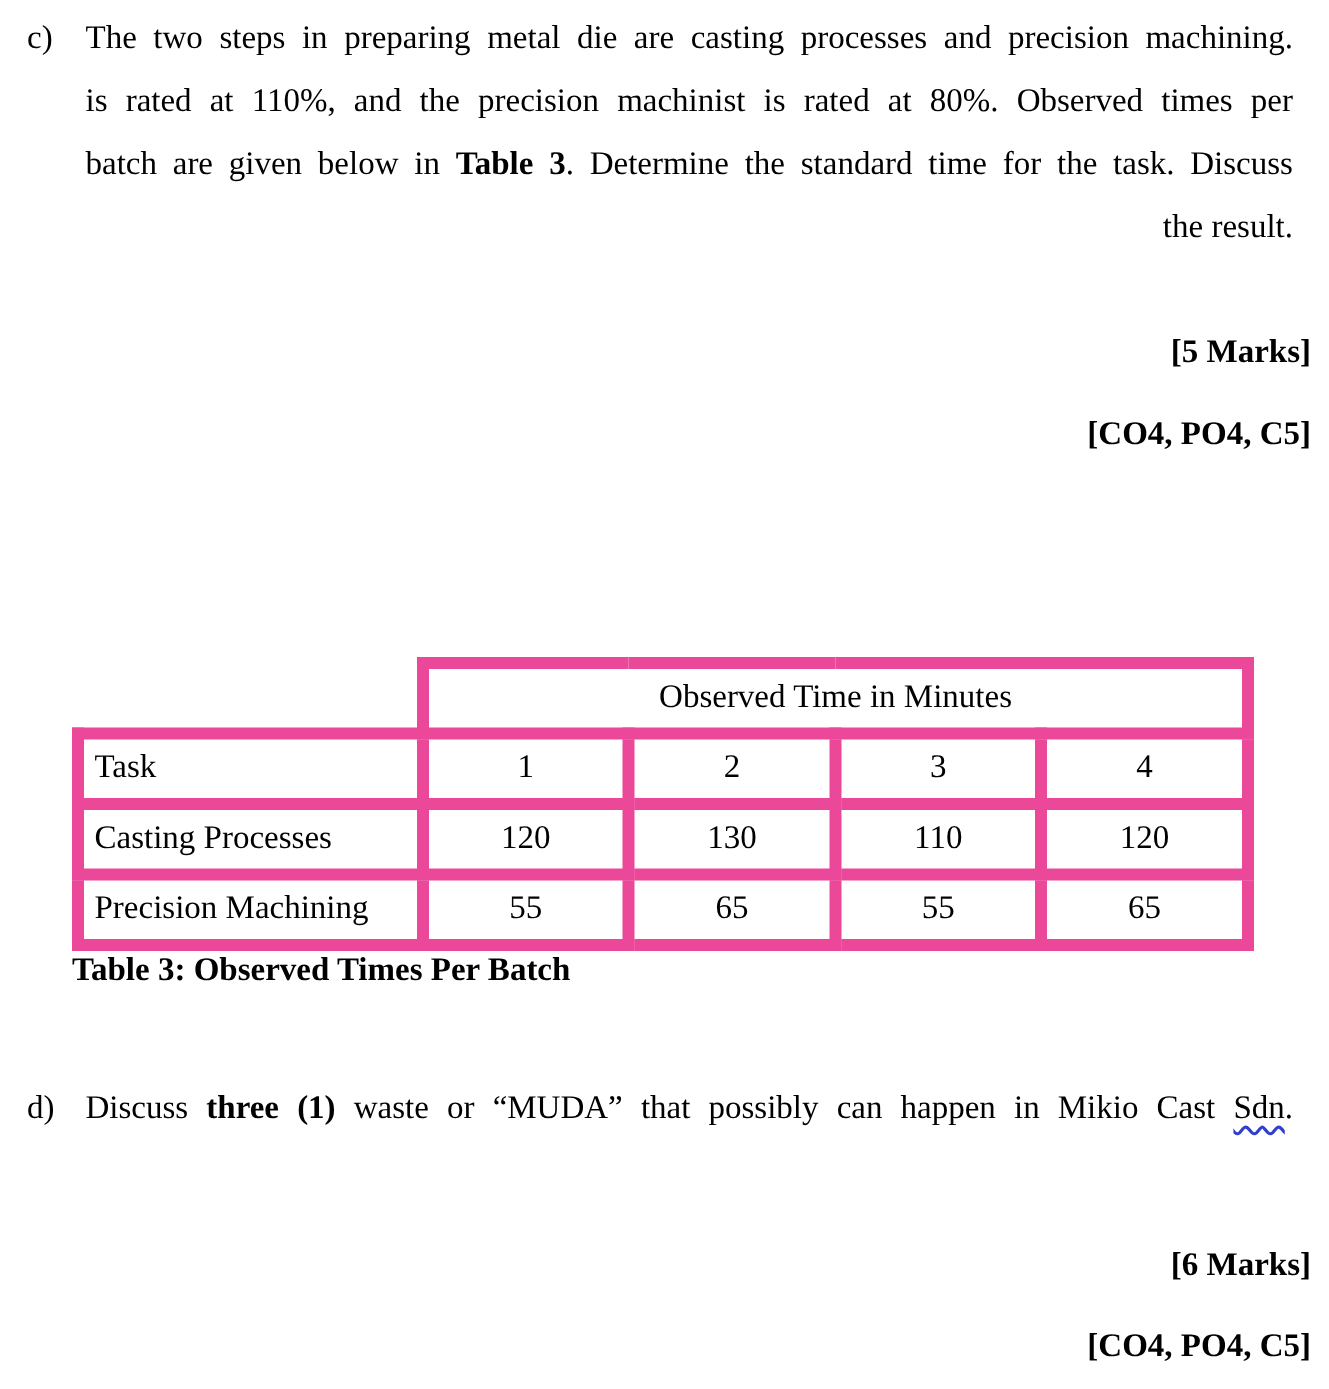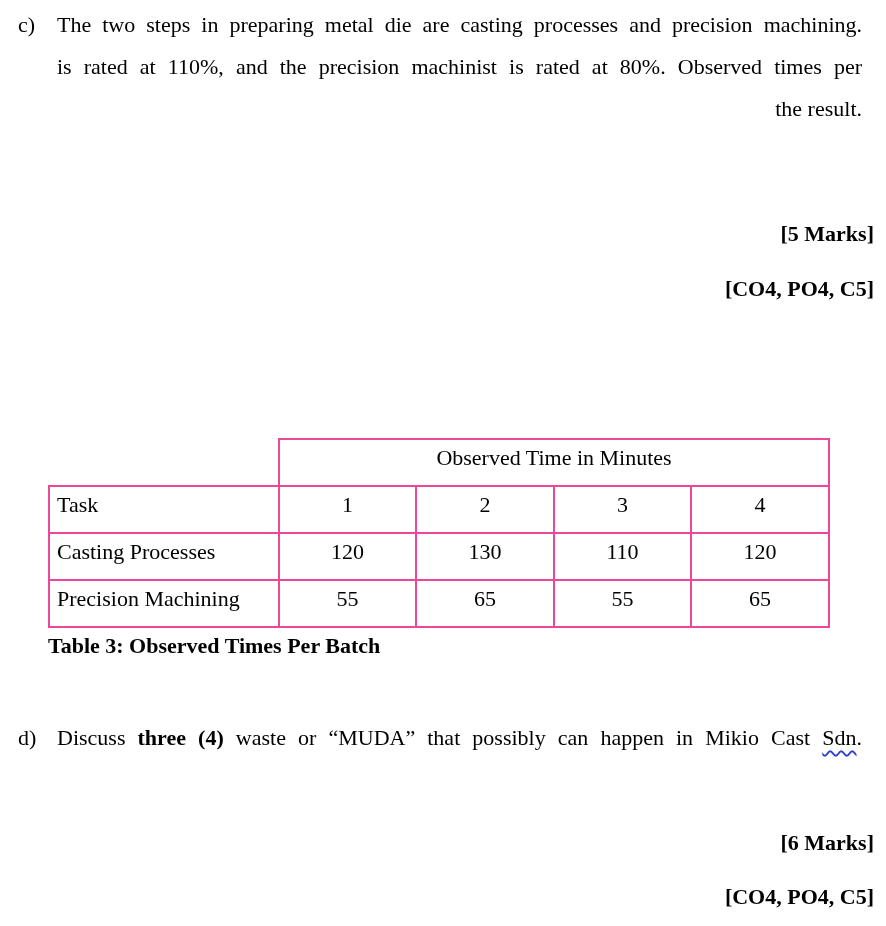--- a/index.html
+++ b/index.html
@@ -29,21 +29,21 @@
     text-decoration-thickness:2px;
     text-underline-offset:5px;
   }
   .tablewrap{position:absolute;left:48px;top:438px;}
   table.obs{
     border-collapse:collapse;
     table-layout:fixed;
     width:780px;
   }
   table.obs td{
-    border:2px solid #ec4899;
+    border:8px solid #ec4899;
     vertical-align:top;
     padding:4px 7px;
     height:47px;
     box-sizing:border-box;
     line-height:28px;
   }
   table.obs td.blank{border:none;}
   table.obs td.center{text-align:center;padding:4px 2px;}
   .caption{
     position:absolute;left:48px;top:628px;width:780px;
@@ -53,20 +53,21 @@
 </head>
 <body>
 
 <div class="page">
 
   <div class="qblock" style="top:4px;">
     <span class="qlabel">c)</span>
     <div class="para">
       <div class="tline jline">The two steps in preparing metal die are casting processes and precision machining.</div>
       <div class="tline jline">is rated at 110%, and the precision machinist is rated at 80%. Observed times per</div>
+      <div class="tline jline"><span>batch are given below in </span><span class="bold">Table 3</span><span>. Determine the standard time for the task. Discuss</span></div>
       <div class="tline">the result.</div>
     </div>
   </div>
 
   <div class="marks" style="top:213px;">[5 Marks]</div>
   <div class="marks" style="top:268px;">[CO4, PO4, C5]</div>
 
   <div class="tablewrap">
     <table class="obs">
       <colgroup>
@@ -104,20 +105,20 @@
       </tr>
     </tbody>
       </table>
   </div>
 
   <div class="caption">Table 3: Observed Times Per Batch</div>
 
   <div class="qblock" style="top:717px;">
     <span class="qlabel">d)</span>
     <div class="para">
-      <div class="tline jline"><span>Discuss </span><span class="bold">three (4)</span><span> waste or “MUDA” that possibly can happen in Mikio Cast </span><span class="wavy">Sdn</span><span>.</span></div>
+      <div class="tline jline"><span>Discuss </span><span class="bold">three (1)</span><span> waste or “MUDA” that possibly can happen in Mikio Cast </span><span class="wavy">Sdn</span><span>.</span></div>
     </div>
   </div>
 
   <div class="marks" style="top:822px;">[6 Marks]</div>
   <div class="marks" style="top:876px;">[CO4, PO4, C5]</div>
 
 </div>
 
 </body></html>

